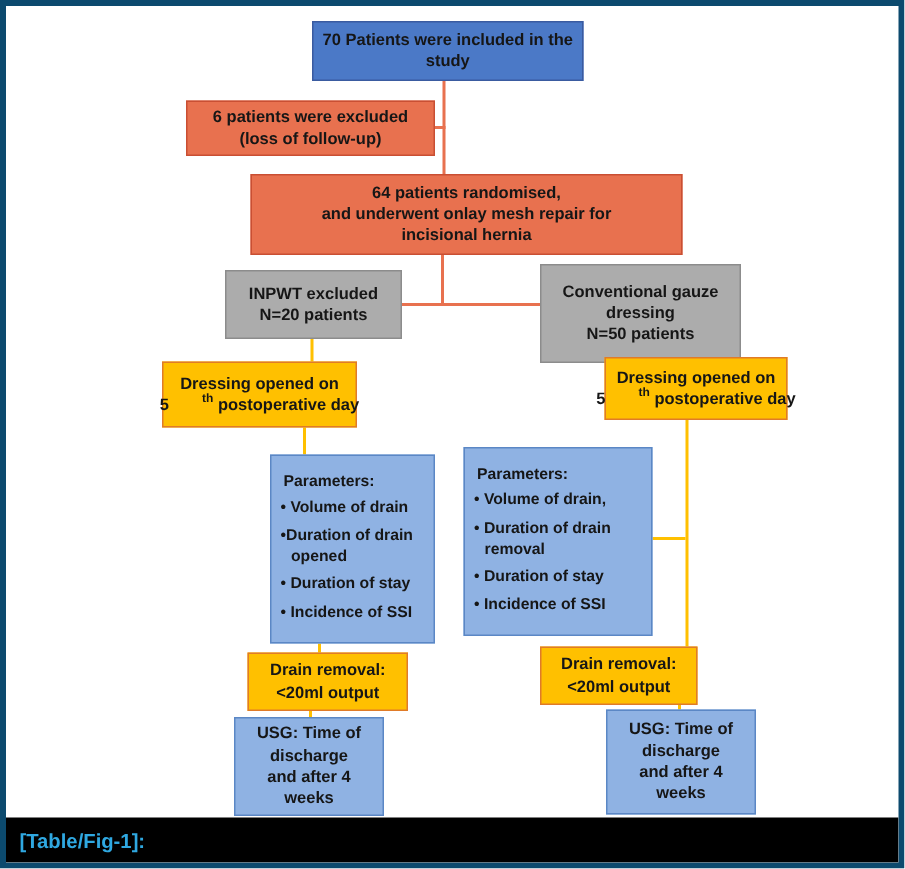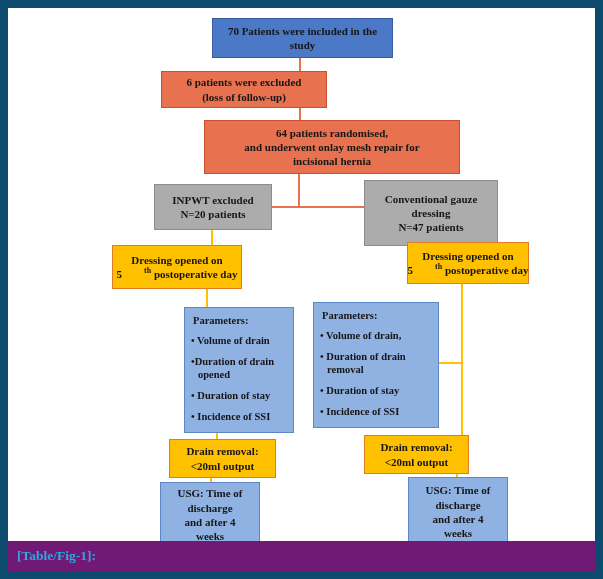--- a/index.html
+++ b/index.html
@@ -1,47 +1,47 @@
 <!DOCTYPE html>
 <html><head>
 <meta charset="utf-8">
 <style>
   html,body { margin:0; padding:0; background:#ffffff; }
   .fig {
     position:relative; width:603px; height:579px;
     box-sizing:border-box; background:#ffffff;
-    border:8px solid #0c4a6e;
-    font-family:Liberation Serif, serif;
+    border:4px solid #0c4a6e;
+    font-family:Liberation Sans, sans-serif;
     overflow:hidden;
   }
   .box {
     position:absolute; box-sizing:border-box;
     display:flex; flex-direction:column;
     align-items:center; justify-content:center;
     text-align:center; font-weight:700; font-size:11px;
     line-height:1.3; color:#161616; padding:2px;
   }
   .box > span { white-space:nowrap; }
   .c-blue   { background:#4B79C7; border:1px solid #3A5BA0; }
-  .c-orange { background:#E8714F; border:1px solid #C94F33;margin-left:33px; }
+  .c-orange { background:#E8714F; border:1px solid #C94F33; }
   .c-gray   { background:#ACACAC; border:1px solid #8C8C8C; }
   .c-yellow { background:#FFC000; border:1px solid #E07B28;justify-content:center; }
   .c-lblue  { background:#8FB2E3; border:1px solid #5B87C5; }
   .params {
-    align-items:flex-start; justify-content:space-between;
+    align-items:flex-start; justify-content:center;
     text-align:left; font-size:10.5px; padding:6px 3px 3px 6px;
   }
   .params .p-title { margin:0 0 4px 2px; white-space:nowrap; }
   .params .p-item { padding-left:7px; text-indent:-7px; margin-bottom:5px; }
   sup { font-size:8px; line-height:0;margin-left:22px; }
   .line { position:absolute; background:#E8714F; }
   .l-yellow { background:#FFC000; }
   .caption {
     position:absolute; left:0; bottom:0; width:100%; height:30px;
-    background:#701a75; display:flex; align-items:center;
+    background:#000000; display:flex; align-items:center;
     padding:0 9px; box-sizing:border-box; font-size:13.5px;
   }
   .cap-label { color:#2FA8E1; font-weight:700; margin-right:6px; white-space:nowrap; }
   .cap-text  { color:#ffffff; font-weight:400; white-space:nowrap; }
 </style>
 </head>
 <body>
 
 <div class="fig">
 
@@ -61,35 +61,35 @@
   <div class="box c-blue" style="left:204px;top:10px;width:181px;height:40px;">
     <span>70 Patients were included in the</span>
     <span>study</span>
   </div>
 
   <div class="box c-orange" style="left:120px;top:63px;width:166px;height:37px;">
     <span>6 patients were excluded</span>
     <span>(loss of follow-up)</span>
   </div>
 
-  <div class="box c-orange" style="left:163px;top:112px;width:256px;height:54px;">
+  <div class="box c-orange" style="left:163px;top:112px;width:288px;height:54px;">
     <span>64 patients randomised,</span>
     <span>and underwent onlay mesh repair for</span>
     <span>incisional hernia</span>
   </div>
 
   <div class="box c-gray" style="left:146px;top:176px;width:118px;height:46px;">
     <span>INPWT excluded</span>
     <span>N=20 patients</span>
   </div>
 
   <div class="box c-gray" style="left:356px;top:172px;width:134px;height:66px;">
     <span>Conventional gauze</span>
     <span>dressing</span>
-    <span>N=47 patients</span>
+    <span>N=50 patients</span>
   </div>
 
   <div class="box c-yellow" style="left:104px;top:237px;width:130px;height:44px;">
     <span>Dressing opened on</span>
     <span><span>5</span><sup>th</sup><span> postoperative day</span></span>
   </div>
 
   <div class="box c-yellow" style="left:399px;top:234px;width:122px;height:42px;">
     <span>Dressing opened on</span>
     <span><span>5</span><sup>th</sup><span> postoperative day</span></span>

